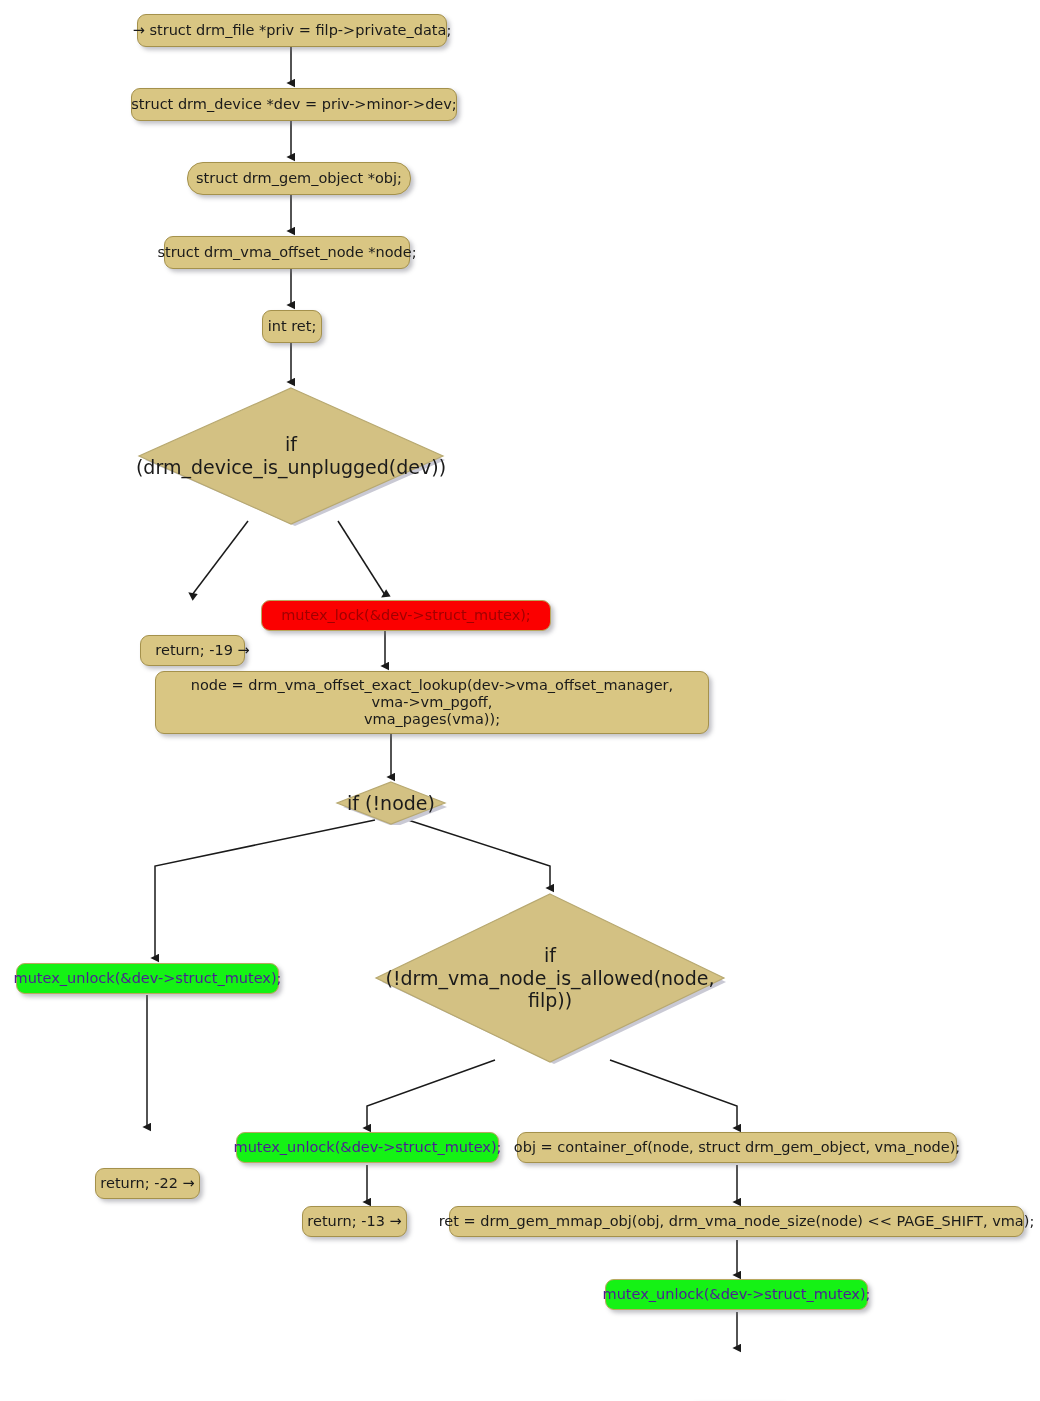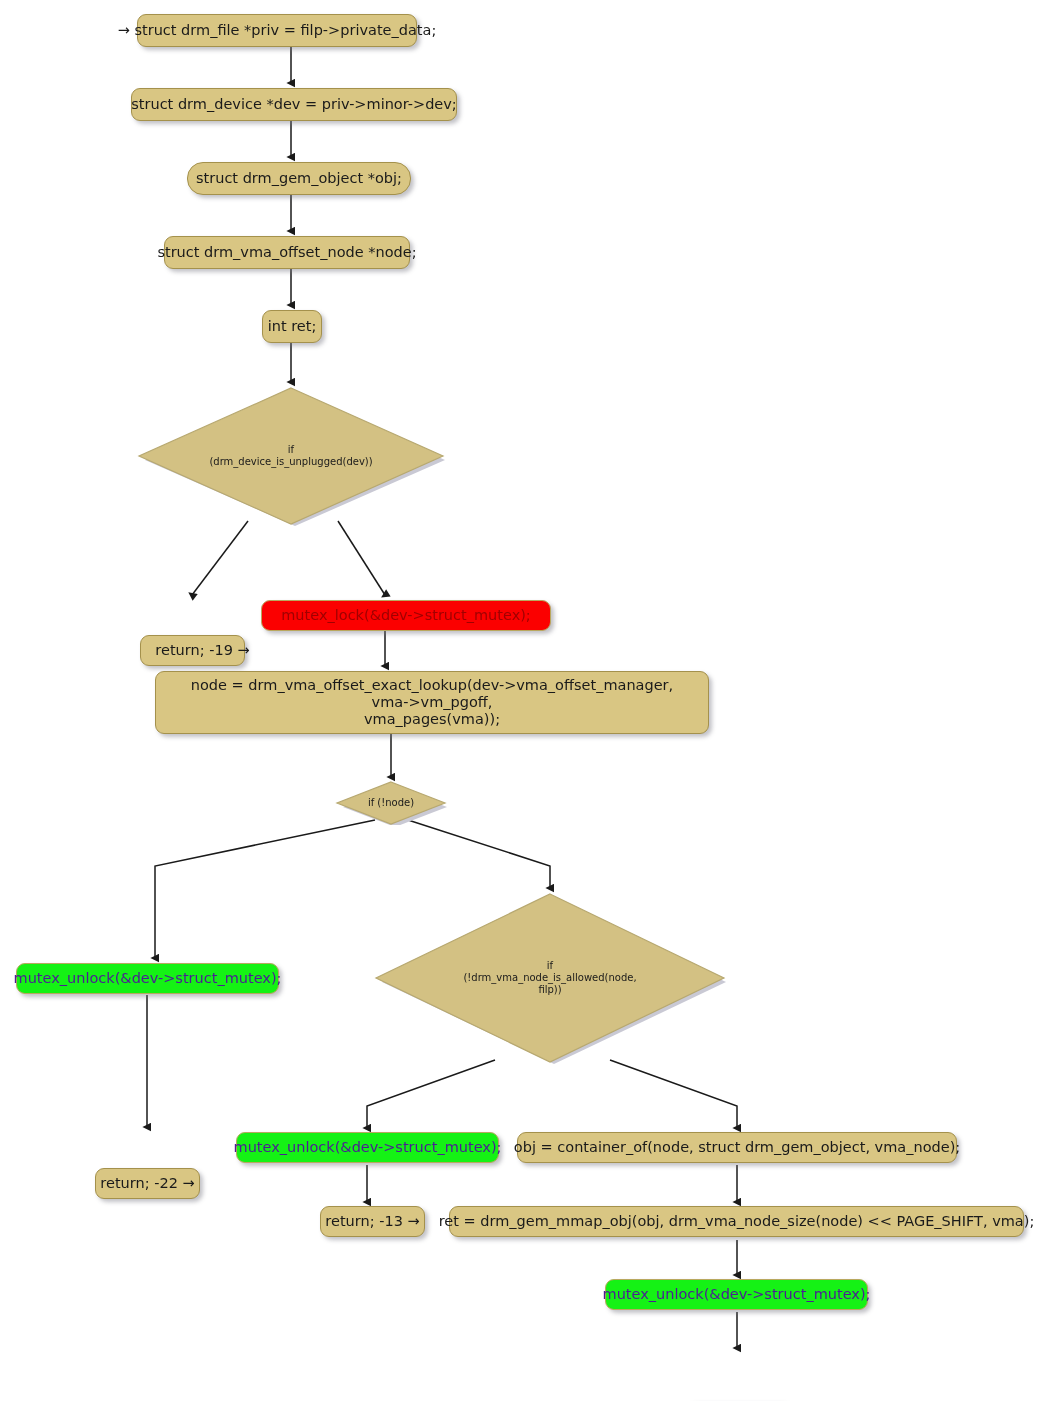--- a/index.html
+++ b/index.html
@@ -60,21 +60,21 @@
   }
   .diamond .dshape {
     position: absolute;
     left: 0; top: 0;
     width: 100%; height: 100%;
   }
   .diamond .dlabel {
     position: relative;
     z-index: 2;
     color: #1a1a1a;
-    font-size: 10px;
+    font-size: 19px;
     text-align: center;
     white-space: pre;
     line-height: 1.2;
   }
 </style>
 </head>
 <body>
 
 <div id="canvas">
 
@@ -117,21 +117,21 @@
       <path d="M367,1165 L367,1202"></path>
 
       <path d="M737,1165 L737,1202"></path>
 
       <path d="M737,1240 L737,1275"></path>
 
       <path d="M737,1312 L737,1348"></path>
     </g>
   </svg>
 
-  <div class="node proc" style="left:137px; top:14px; width:280px; height:33px;">
+  <div class="node proc" style="left:137px; top:14px; width:310px; height:33px;">
     <span>→ struct drm_file *priv = filp-&gt;private_data;</span>
   </div>
 
   <div class="node proc" style="left:131px; top:88px; width:326px; height:33px;">
     <span>struct drm_device *dev = priv-&gt;minor-&gt;dev;</span>
   </div>
 
   <div class="node proc" style="left:187px; top:162px; width:224px; height:33px;border-radius:16px;">
     <span>struct drm_gem_object *obj;</span>
   </div>
@@ -194,21 +194,21 @@
   </div>
 
   <div class="node proc green" style="left:236px; top:1132px; width:263px; height:31px;">
     <span>mutex_unlock(&amp;dev-&gt;struct_mutex);</span>
   </div>
 
   <div class="node proc" style="left:517px; top:1132px; width:440px; height:31px;">
     <span>obj = container_of(node, struct drm_gem_object, vma_node);</span>
   </div>
 
-  <div class="node proc" style="left:320px; top:1206px; width:105px; height:31px;">
+  <div class="node proc" style="left:302px; top:1206px; width:105px; height:31px;">
     <span>return; -13 →</span>
   </div>
 
   <div class="node proc" style="left:449px; top:1206px; width:575px; height:31px;">
     <span>ret = drm_gem_mmap_obj(obj, drm_vma_node_size(node) &lt;&lt; PAGE_SHIFT, vma);</span>
   </div>
 
   <div class="node proc green" style="left:605px; top:1279px; width:263px; height:31px;">
     <span>mutex_unlock(&amp;dev-&gt;struct_mutex);</span>
   </div>

